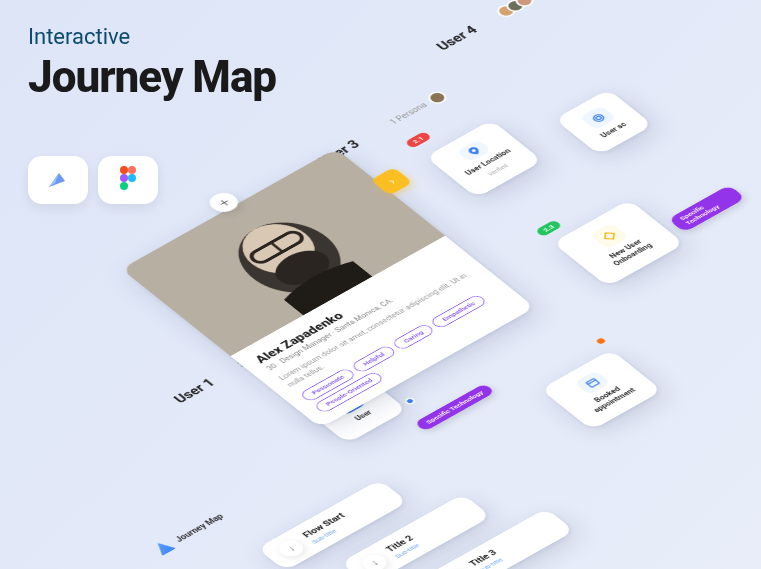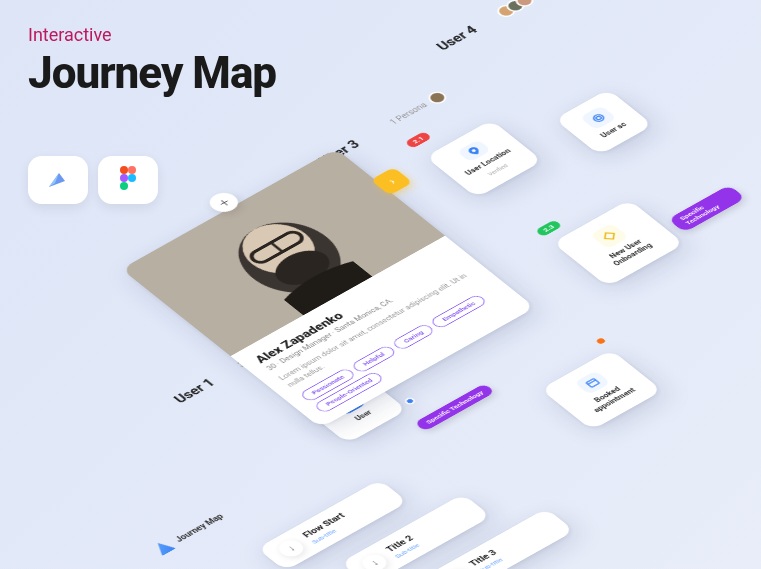--- a/index.html
+++ b/index.html
@@ -1,18 +1,18 @@
 <!DOCTYPE html>
 <html><head>
 <meta charset="utf-8">
 <style>
 *{margin:0;padding:0;box-sizing:border-box;font-family:-apple-system,BlinkMacSystemFont,"Segoe UI",Roboto,sans-serif}
 body{width:761px;height:569px;background:linear-gradient(135deg,#dde5f7 0%,#e8edf9 100%);overflow:hidden;position:relative}
 .header{position:absolute;top:24px;left:28px;z-index:100}
-.header-sub{font-size:18px;color:#be185d;font-weight:400;margin-bottom:2px}
+.header-sub{font-size:22px;color:#0c4a6e;font-weight:400;margin-bottom:2px}
 .header-title{font-size:44px;font-weight:800;color:#1a1a1a;letter-spacing:-1px}
 .tool-badges{position:absolute;top:156px;left:28px;display:flex;gap:10px;z-index:100}
 .tool-badge{width:60px;height:48px;background:#fff;border-radius:14px;display:flex;align-items:center;justify-content:center;box-shadow:0 4px 12px rgba(0,0,0,0.08)}
 .iso-stage{position:absolute;top:110px;left:-40px;width:900px;height:600px;transform:rotateX(48deg) rotateZ(-40deg);transform-style:preserve-3d;transform-origin:center center}
 .card{position:absolute;background:#fff;border-radius:14px;box-shadow:0 10px 30px rgba(30,40,90,0.15),0 2px 6px rgba(30,40,90,0.08);padding:14px}
 .col-header{position:absolute;display:flex;justify-content:space-between;align-items:center;width:180px}
 .col-title{font-size:16px;font-weight:700;color:#222}
 .col-sub{font-size:10px;color:#999}
 .avatars{display:flex}
 .av{width:18px;height:18px;border-radius:50%;border:2px solid #fff;margin-left:-6px}

